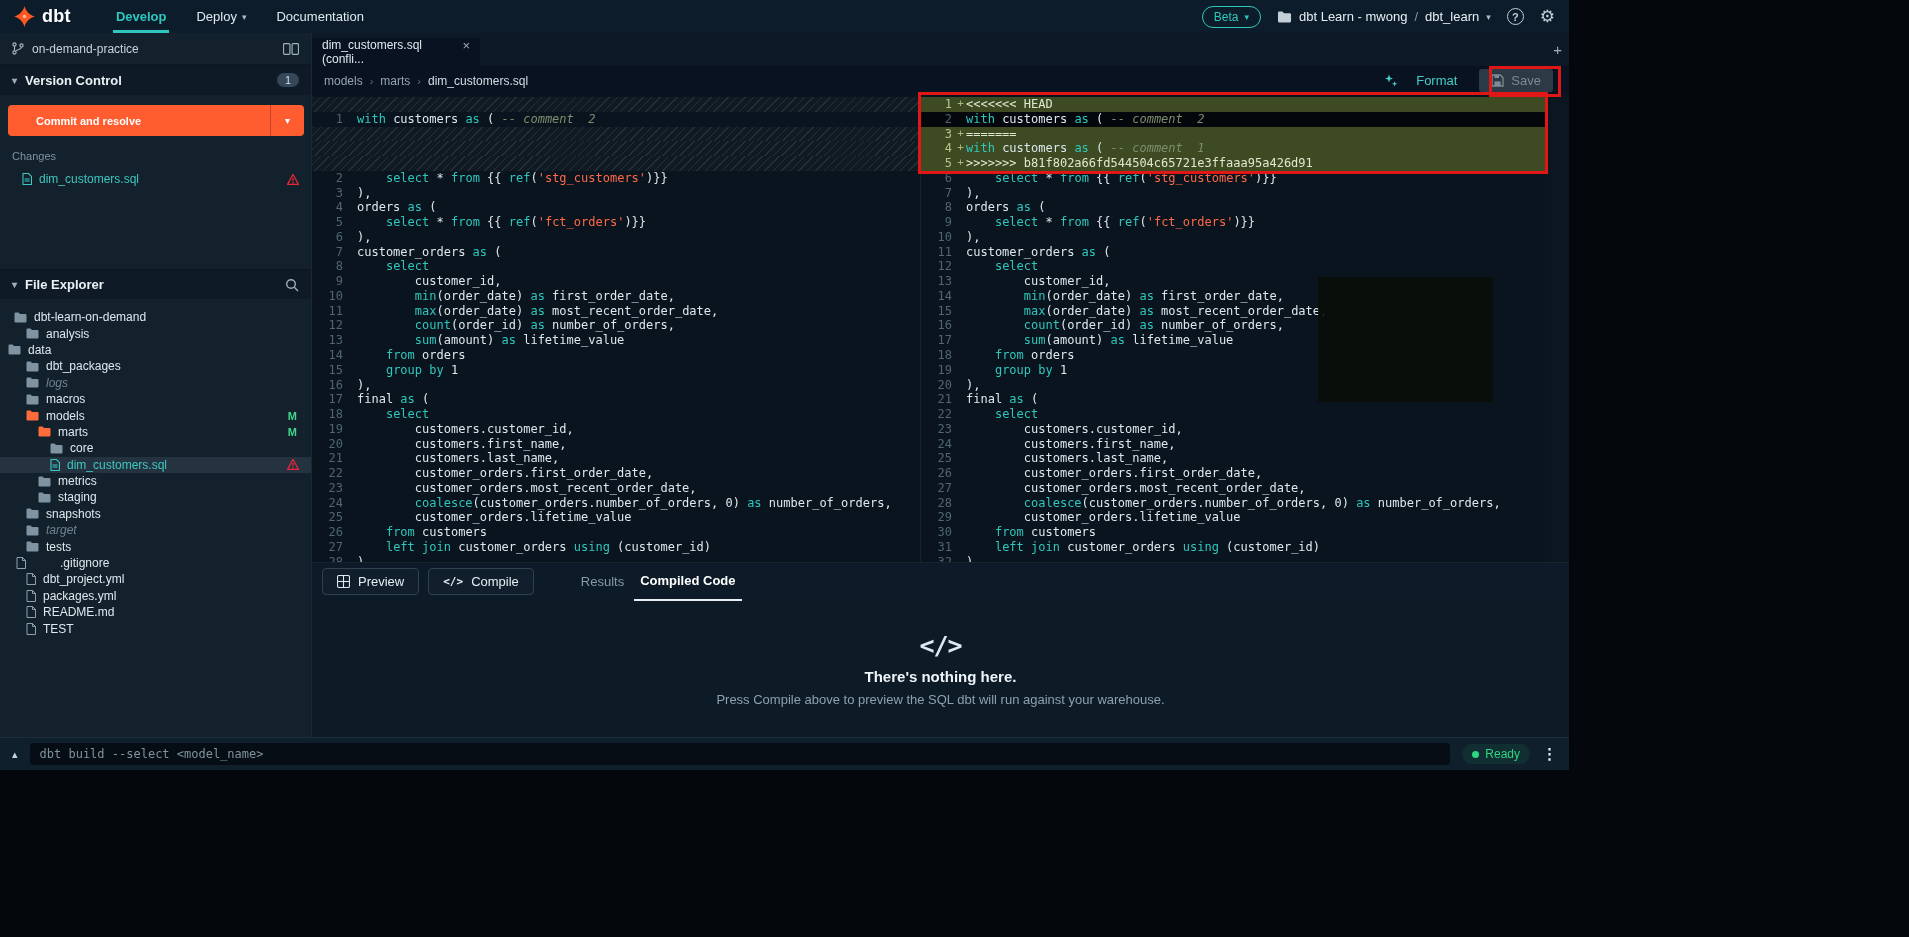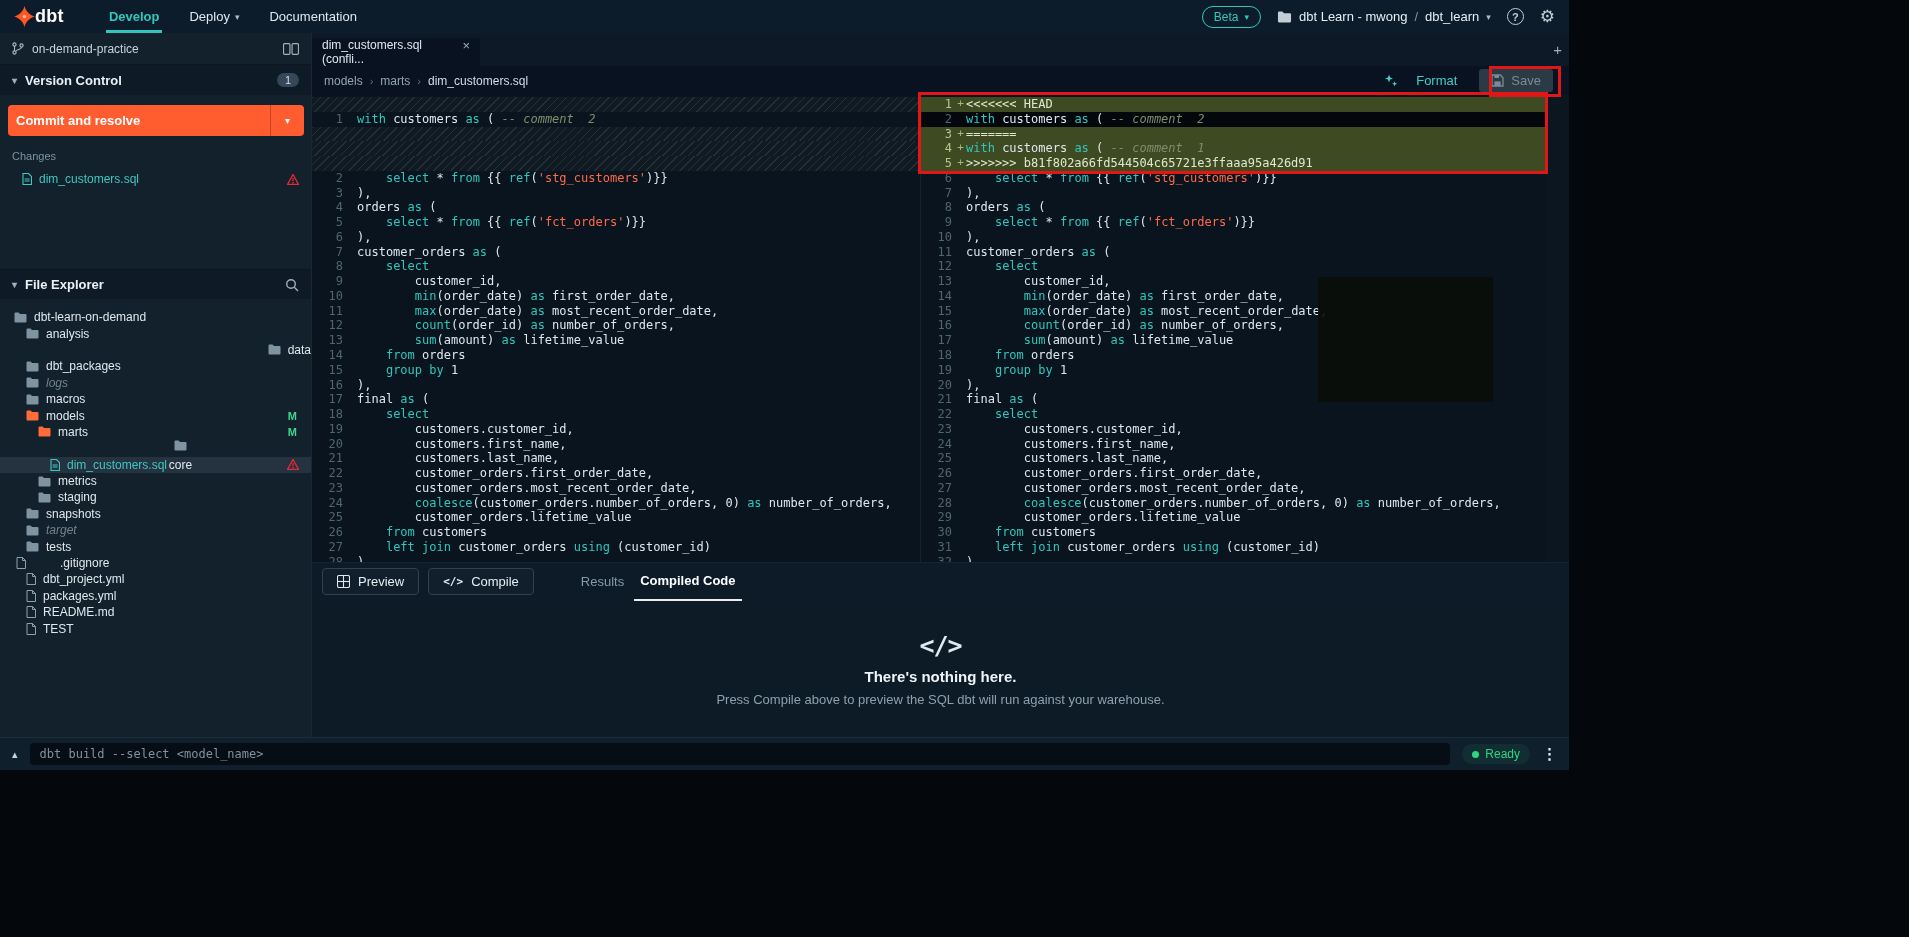--- a/index.html
+++ b/index.html
@@ -3,21 +3,21 @@
 <meta charset="utf-8">
 <style>
   *{box-sizing:border-box;margin:0;padding:0}
   html,body{background:#04070b}
   body{font-family:"Liberation Sans",sans-serif;-webkit-font-smoothing:antialiased}
   .canvas{position:relative;width:1909px;height:937px;overflow:hidden;background:#04070b}
   .window{position:absolute;left:0;top:0;width:1569px;height:770px;background:#0d1b27}
 
   
   .topnav{position:absolute;left:0;top:0;width:1569px;height:33px;background:#0c1c2a;display:flex;align-items:center;padding:0 14px;z-index:5}
-  .brand{display:flex;align-items:center;gap:0;margin-right:30px}
+  .brand{display:flex;align-items:center;gap:7px;margin-right:30px}
   .brand-text{color:#fff;font-size:18px;font-weight:bold;letter-spacing:.3px}
   .nav-items{display:flex;align-items:stretch;height:33px}
   .nav-item{position:relative;display:flex;align-items:center;gap:5px;padding:0 15px;font-size:13px;color:#dfe8ee;cursor:pointer}
   .nav-item .chev{font-size:9px;color:#aebcc6}
   .nav-item.active{color:#2fc7bd;font-weight:bold}
   .nav-item.active::after{content:"";position:absolute;left:12px;right:12px;bottom:0;height:3px;background:#2fc7bd}
   .nav-right{margin-left:auto;display:flex;align-items:center;gap:16px}
   .beta-chip{display:flex;align-items:center;gap:6px;border:1px solid #2fc7bd;color:#2fc7bd;font-size:12px;padding:3px 11px;border-radius:13px}
   .beta-chip .chev{font-size:9px}
   .account{display:flex;align-items:center;gap:7px;color:#e6eef3;font-size:13px}
@@ -29,21 +29,21 @@
   
   .sidebar{position:absolute;left:0;top:33px;width:312px;height:704px;background:#13212c;border-right:1px solid #1a2833;overflow:hidden}
   .branch-row{height:32px;display:flex;align-items:center;gap:8px;padding:0 12px;border-bottom:1px solid #0c1722;color:#c7d3da;font-size:12px}
   .branch-row .book{margin-left:auto}
   .section-header{height:30px;display:flex;align-items:center;gap:8px;padding:0 12px;background:#0e1b27;color:#eaf1f5;font-size:13px;font-weight:bold}
   .section-header .chev{font-size:10px;color:#9fb0bb}
   .vc-badge{margin-left:auto;background:#36475a;color:#d7dfe5;font-size:11px;font-weight:normal;border-radius:9px;padding:1px 8px}
   .fe-header{margin-top:80px;border-top:1px solid #0a1520}
   .fe-header .search{margin-left:auto}
   .commit-btn{margin:10px 8px 0 8px;width:296px;height:31px;display:flex;align-items:stretch;background:#ff5c30;border:none;border-radius:4px;overflow:hidden;cursor:pointer}
-  .commit-main{flex:1;display:flex;align-items:center;padding-left:8px;color:#fff;font-size:13px;font-weight:bold}
+  .commit-main{flex:1;display:flex;align-items:center;padding-left:28px;color:#fff;font-size:11px;font-weight:bold}
   .commit-split{width:34px;display:flex;align-items:center;justify-content:center;border-left:1px solid rgba(0,0,0,.25);color:#fff;font-size:10px}
   .changes-label{margin:14px 0 7px 12px;color:#7f93a0;font-size:11px}
   .change-item{height:20px;display:flex;align-items:center;gap:7px;padding-left:22px;color:#3fc6c0;font-size:12px;cursor:pointer}
   .change-item .warn-right{margin-left:auto;margin-right:12px;display:flex}
   .tree{padding-top:10px}
   .tree-item{height:16.4px;display:flex;align-items:center;gap:7px;font-size:12px;color:#dfe8ee;cursor:pointer;white-space:nowrap}
   .tree-item.selected{background:#24333f;color:#3fc6c0}
   .tree-item.italic{color:#71838f;font-style:italic}
   .tree-item .t-badge{margin-left:auto;margin-right:14px;color:#3dd68c;font-size:11px;font-weight:bold}
   .tree-item .t-warn{margin-left:auto;margin-right:12px;display:flex}
@@ -233,21 +233,21 @@
             <span>dbt-learn-on-demand</span>
           </div>
           <div class="tree-item" style="padding-left: 26px;">
             <span class="tree-ico">
               <svg width="13" height="11" viewBox="0 0 13 11">
                 <path d="M0.5 1.5 A1 1 0 0 1 1.5 0.5 H4.6 L6 2 H11.5 A1 1 0 0 1 12.5 3 V9.5 A1 1 0 0 1 11.5 10.5 H1.5 A1 1 0 0 1 0.5 9.5 Z" fill="#7f93a1"></path>
               </svg>
             </span>
             <span>analysis</span>
           </div>
-          <div class="tree-item" style="padding-left: 8px; justify-content: flex-end;">
+          <div class="tree-item" style="padding-left: 8px;">
             <span class="tree-ico">
               <svg width="13" height="11" viewBox="0 0 13 11">
                 <path d="M0.5 1.5 A1 1 0 0 1 1.5 0.5 H4.6 L6 2 H11.5 A1 1 0 0 1 12.5 3 V9.5 A1 1 0 0 1 11.5 10.5 H1.5 A1 1 0 0 1 0.5 9.5 Z" fill="#7f93a1"></path>
               </svg>
             </span>
             <span>data</span>
           </div>
           <div class="tree-item" style="padding-left: 26px;">
             <span class="tree-ico">
               <svg width="13" height="11" viewBox="0 0 13 11">
@@ -283,21 +283,21 @@
           </div>
           <div class="tree-item" style="padding-left: 38px;">
             <span class="tree-ico">
               <svg width="13" height="11" viewBox="0 0 13 11">
                 <path d="M0.5 1.5 A1 1 0 0 1 1.5 0.5 H4.6 L6 2 H11.5 A1 1 0 0 1 12.5 3 V9.5 A1 1 0 0 1 11.5 10.5 H1.5 A1 1 0 0 1 0.5 9.5 Z" fill="#ff6b3a"></path>
               </svg>
             </span>
             <span>marts</span>
             <span class="t-badge">M</span>
           </div>
-          <div class="tree-item" style="padding-left: 50px; flex-direction: column;">
+          <div class="tree-item" style="padding-left: 50px;">
             <span class="tree-ico">
               <svg width="13" height="11" viewBox="0 0 13 11">
                 <path d="M0.5 1.5 A1 1 0 0 1 1.5 0.5 H4.6 L6 2 H11.5 A1 1 0 0 1 12.5 3 V9.5 A1 1 0 0 1 11.5 10.5 H1.5 A1 1 0 0 1 0.5 9.5 Z" fill="#7f93a1"></path>
               </svg>
             </span>
             <span>core</span>
           </div>
           <div class="tree-item selected" style="padding-left: 50px;">
             <span class="tree-ico">
               <svg width="10" height="12" viewBox="0 0 10 12">

